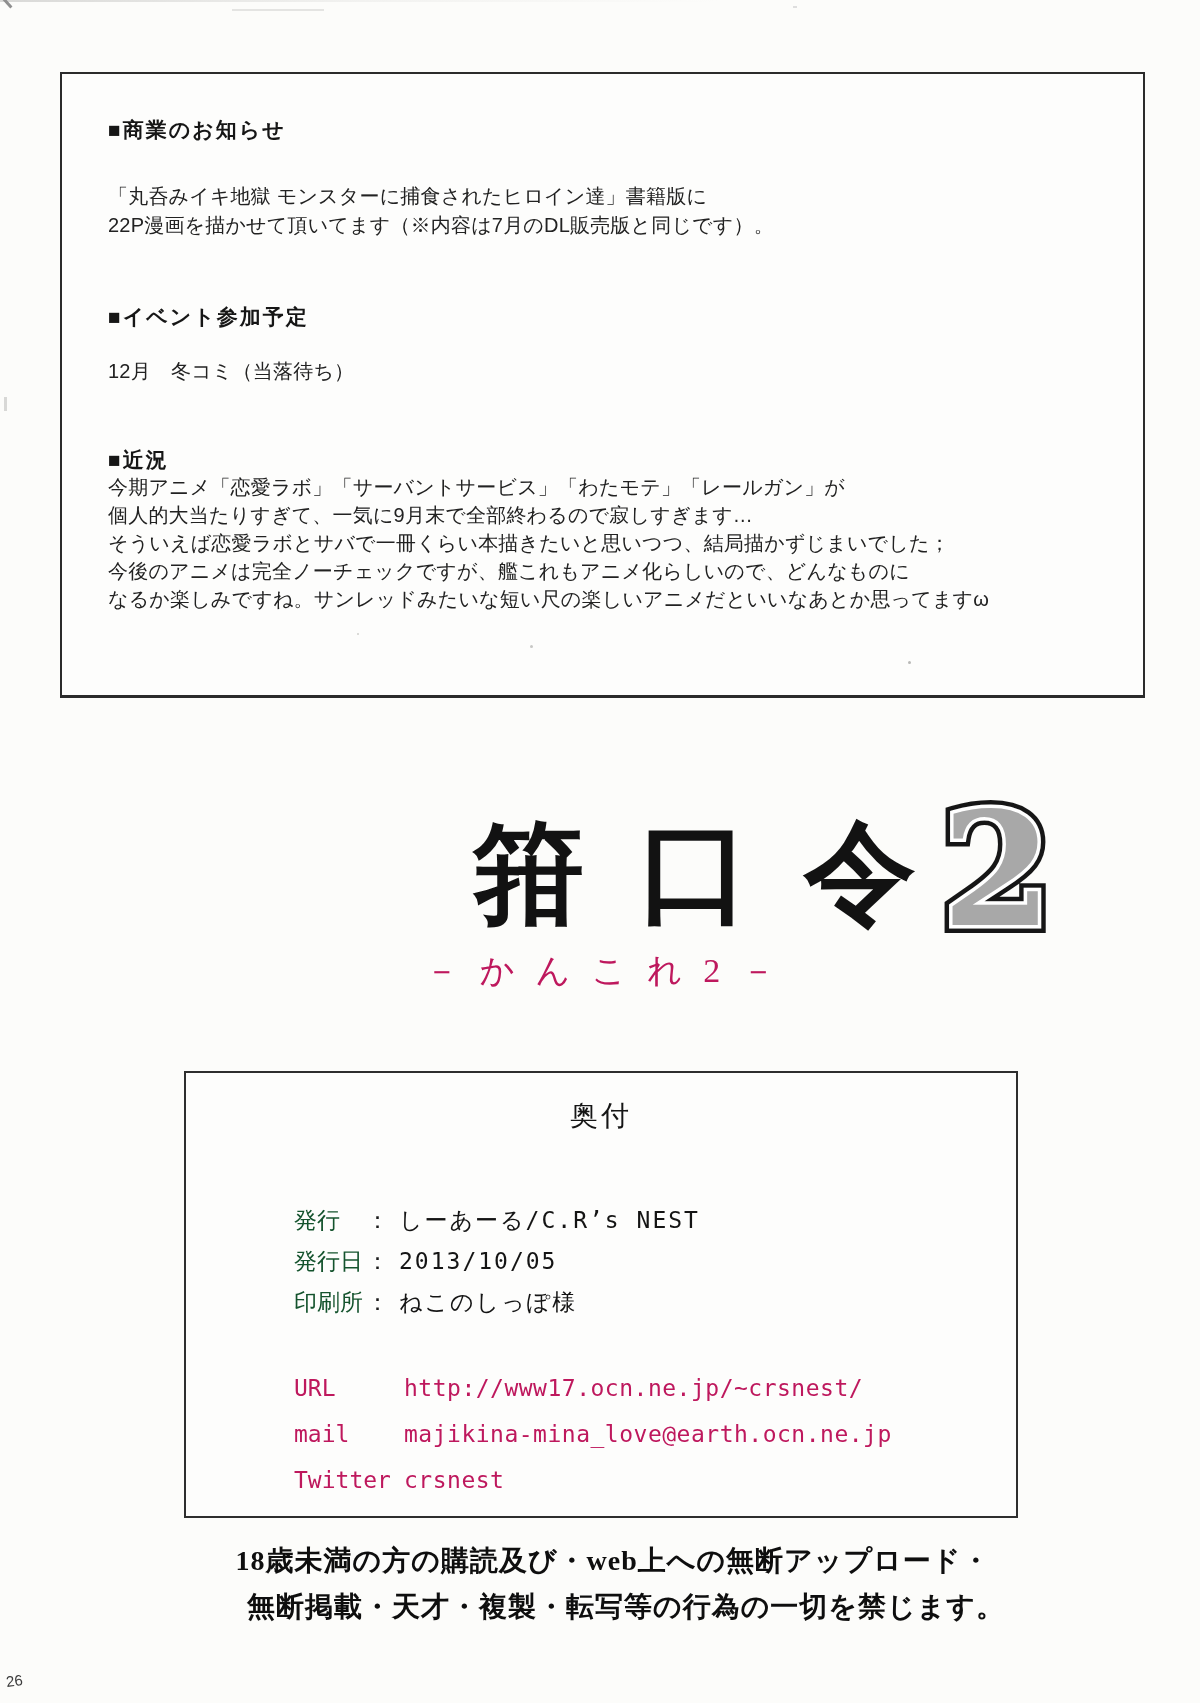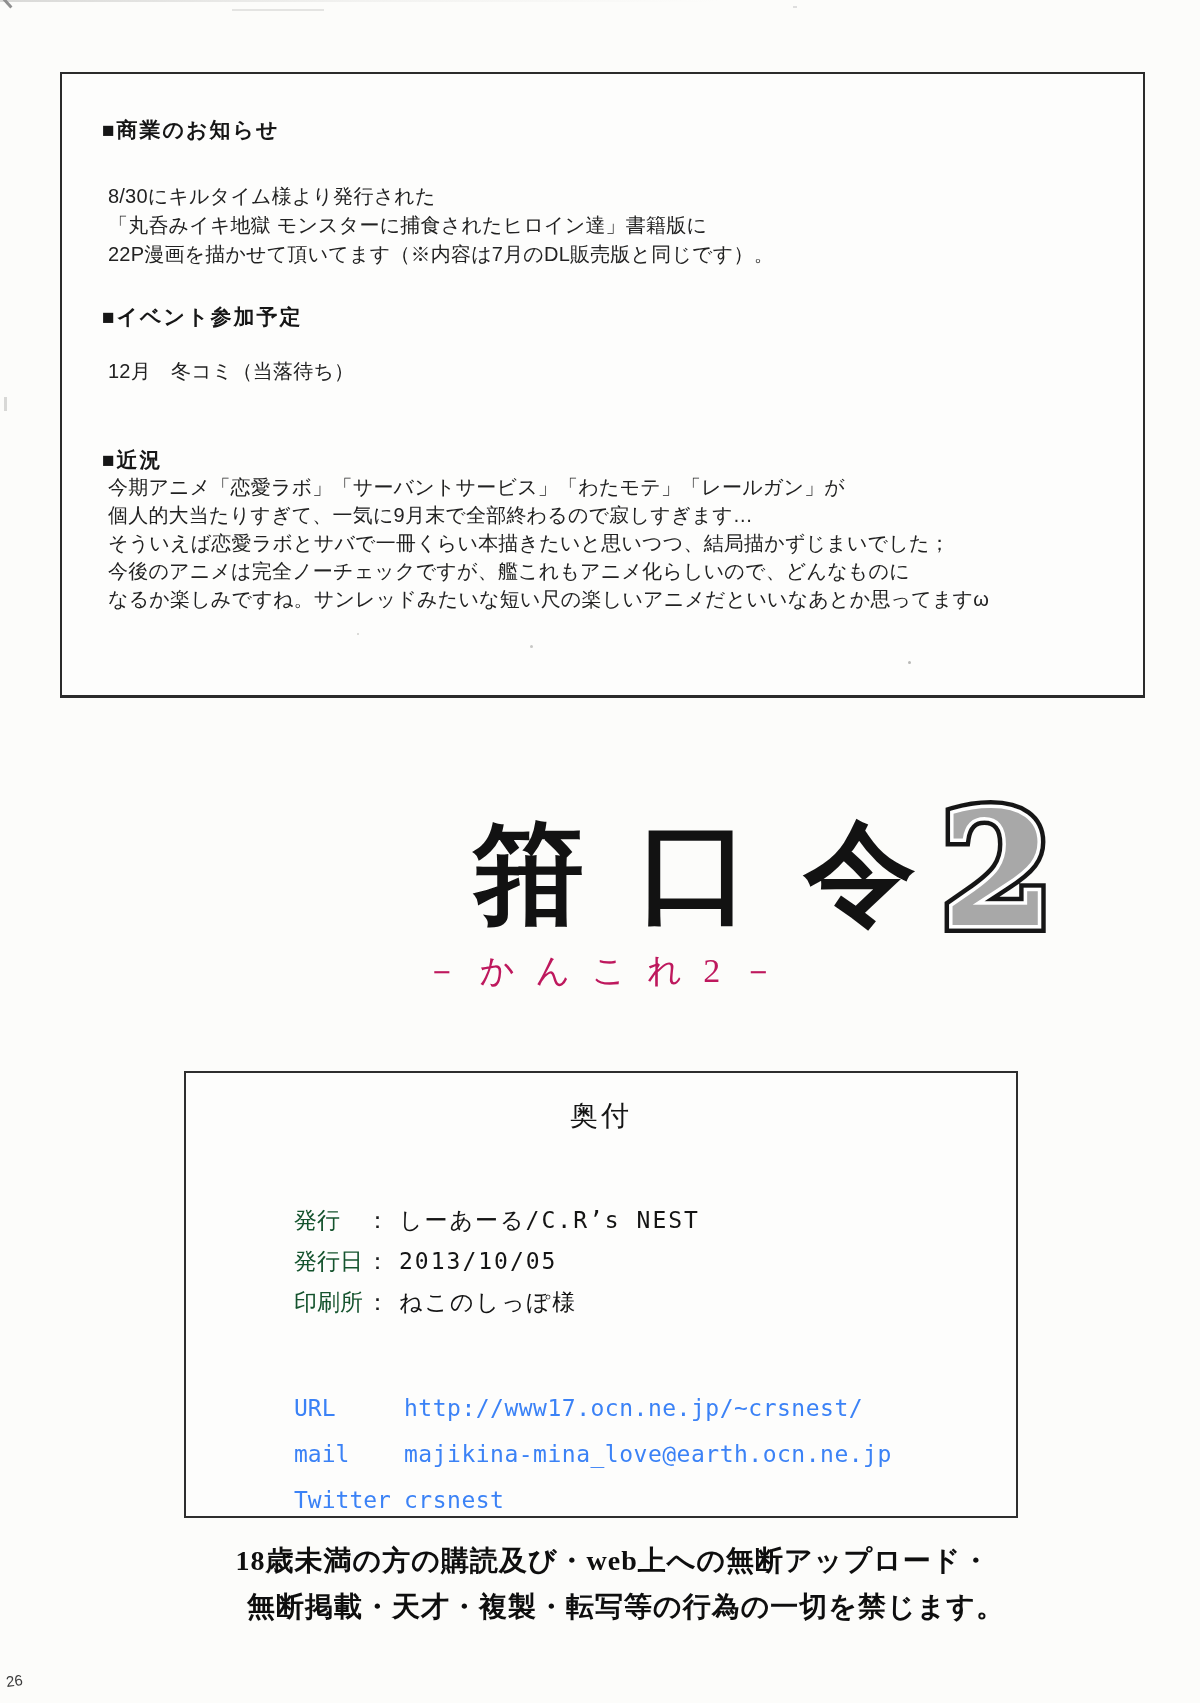--- a/index.html
+++ b/index.html
@@ -19,22 +19,22 @@
 
   
   .notice-box {
     position:absolute; left:60px; top:72px;
     width:1081px; height:621px;
     border:2px solid #2b2b2b;
     border-bottom-width:3px;
     background:#fdfdfc;
   }
   .sec-heading {
-    position:absolute; left:40px;
-    font-family:Liberation Mono, monospace;
+    position:absolute; left:46px;
+    font-family:Liberation Sans, sans-serif;
     font-weight:600; font-size:21px; letter-spacing:2px; color:#161616;
     white-space:nowrap;
   }
   .sec-lines { position:absolute; left:46px; white-space:nowrap; }
   .sec-lines .ln { margin:0; font-size:20px; color:#222; letter-spacing:0.2px; }
   .s0 .ln { line-height:29px; }
   .s1 .ln { line-height:30px; }
   .s2 .ln { line-height:28px; }
 
   .h0 { top:42px; }
@@ -93,23 +93,23 @@
   .col-row { display:flex; align-items:baseline; height:41px; font-size:23px; white-space:nowrap; }
   .col-label { display:inline-block; width:72px; color:#14532d;font-family:Liberation Mono, monospace; }
   .col-sep { color:#1a1a1a; }
   .col-value {
     margin-left:10px;
     font-family:"DejaVu Sans Mono", monospace;
     letter-spacing:2px; color:#141414;text-align:right;
   }
   .colophon-contacts { position:absolute; left:108px; top:302px; }
   .con-row {
-    display:flex; align-items:flex-end; height:46px;
+    display:flex; align-items:flex-start; height:46px;
     font-family:"DejaVu Sans Mono", monospace;
-    font-size:23px; color:#3b82f6; white-space:nowrap;
+    font-size:23px; color:#be185d; white-space:nowrap;
   }
   .con-label { display:inline-block; width:110px; }
   .con-value { letter-spacing:0.5px; }
 
   
   .warning { position:absolute; left:0; width:1200px; text-align:center;
     font-family:"Liberation Serif", serif; font-weight:700;
     font-size:28px; color:#0e0e0e; letter-spacing:1px; white-space:nowrap;padding-left:13px; }
   .w1 { top:1542px; }
   .w2 { top:1588px;margin-left:13px; }
@@ -130,21 +130,20 @@
 </style>
 </head>
 <body>
 
 <div class="page">
 
   <div class="notice-box">
 
     <div class="sec-heading h0">■商業のお知らせ</div>
     <div class="sec-lines s0 l0">
-      <p class="ln">8/30にキルタイム様より発行された</p>
       <p class="ln">「丸呑みイキ地獄 モンスターに捕食されたヒロイン達」書籍版に</p>
       <p class="ln">22P漫画を描かせて頂いてます（※内容は7月のDL販売版と同じです）。</p>
     </div>
 
     <div class="sec-heading h1">■イベント参加予定</div>
     <div class="sec-lines s1 l1">
       <p class="ln">12月　冬コミ（当落待ち）</p>
     </div>
 
     <div class="sec-heading h2">■近況</div>

